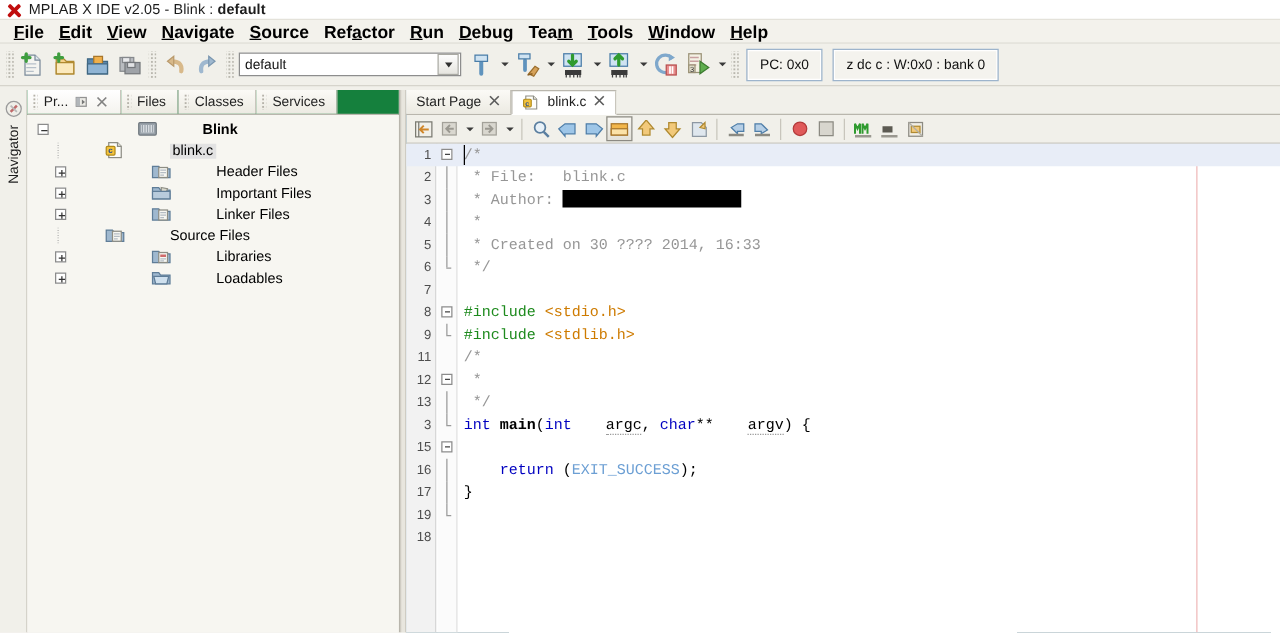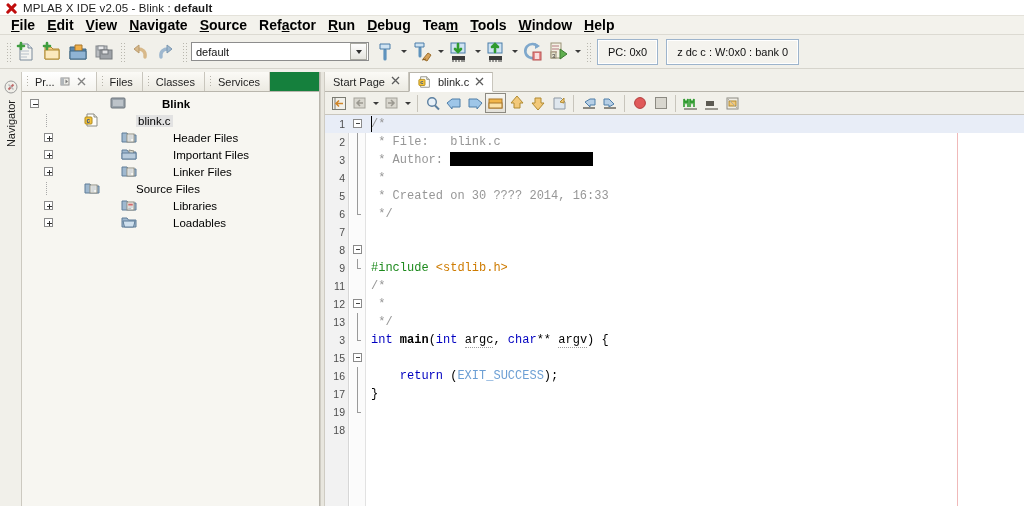--- a/index.html
+++ b/index.html
@@ -176,21 +176,21 @@
   .foldend { position:absolute; width:4px; height:1px; background:#9a9a9a; }
 
   
   .c-com { color:#969696; }
   .c-kw  { color:#0000c0; }
   .c-pp  { color:#1d8a1d; }
   .c-str { color:#ce7b00; }
   .c-cst { color:#6c9fd4; }
   .c-id  { color:#000; }
   .c-bold{ font-weight:bold; color:#000; }
-  .c-und { border-bottom: 1px dotted #9b9b9b; }
+  .c-und { border-bottom: 1px dotted #9b9b9b; margin-left: 20px; }
   .redact { display:inline-block; background:#000; height:14px; vertical-align:-3px; }
 </style>
 </head>
 <body>
 
 <div id="app">
 
   <div class="titlebar">
     <span class="tbicon"></span>
     <span class="ttl"><span>MPLAB X IDE v2.05 - Blink : </span><b>default</b></span>
@@ -662,21 +662,21 @@
         <div class="foldcol"></div>
         <div class="marginline" style="left:632px;"></div>
         <div class="codelines" id="codelines">
             <div class="cline cur"><span class="num">1</span><span class="txt"><span class="c-com">/*</span></span></div>
             <div class="cline"><span class="num">2</span><span class="txt"><span class="c-com"> * File:   blink.c</span></span></div>
             <div class="cline"><span class="num">3</span><span class="txt"><span class="c-com"> * Author: </span><span class="redact" style="width: 143px;"></span></span></div>
             <div class="cline"><span class="num">4</span><span class="txt"><span class="c-com"> *</span></span></div>
             <div class="cline"><span class="num">5</span><span class="txt"><span class="c-com"> * Created on 30 ???? 2014, 16:33</span></span></div>
             <div class="cline"><span class="num">6</span><span class="txt"><span class="c-com"> */</span></span></div>
             <div class="cline"><span class="num">7</span><span class="txt"></span></div>
-            <div class="cline"><span class="num">8</span></div>
+            <div class="cline"><span class="num">8</span><span class="txt"><span class="c-pp">#include </span><span class="c-str">&lt;stdio.h&gt;</span></span></div>
             <div class="cline"><span class="num">9</span><span class="txt"><span class="c-pp">#include </span><span class="c-str">&lt;stdlib.h&gt;</span></span></div>
             <div class="cline"><span class="num">11</span><span class="txt"><span class="c-com">/*</span></span></div>
             <div class="cline"><span class="num">12</span><span class="txt"><span class="c-com"> *</span></span></div>
             <div class="cline"><span class="num">13</span><span class="txt"><span class="c-com"> */</span></span></div>
             <div class="cline"><span class="num">3</span><span class="txt"><span class="c-kw">int </span><span class="c-bold">main</span><span class="c-id">(</span><span class="c-kw">int </span><span class="c-und">argc</span><span class="c-id">, </span><span class="c-kw">char</span><span class="c-id">** </span><span class="c-und">argv</span><span class="c-id">) {</span></span></div>
             <div class="cline"><span class="num">15</span><span class="txt"></span></div>
             <div class="cline"><span class="num">16</span><span class="txt"><span class="c-kw">    return </span><span class="c-id">(</span><span class="c-cst">EXIT_SUCCESS</span><span class="c-id">);</span></span></div>
             <div class="cline"><span class="num">17</span><span class="txt"><span class="c-id">}</span></span></div>
             <div class="cline"><span class="num">19</span><span class="txt"></span></div>
             <div class="cline"><span class="num">18</span><span class="txt"></span></div>

